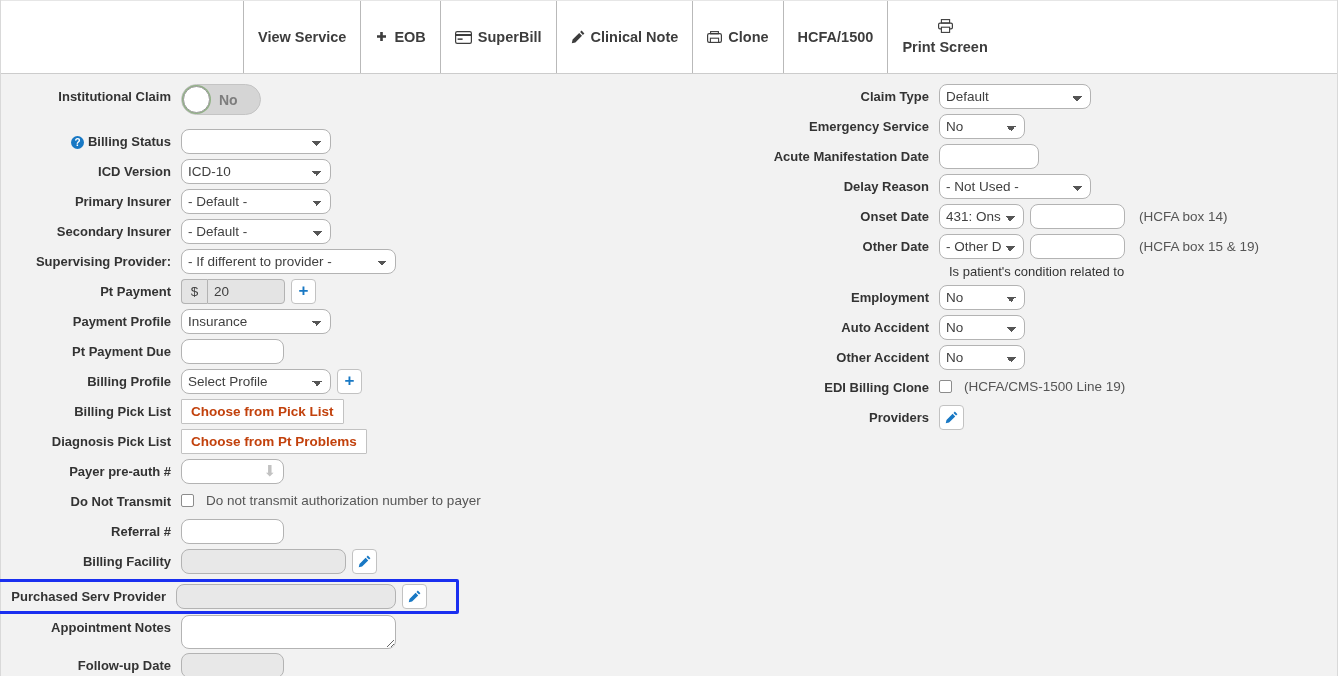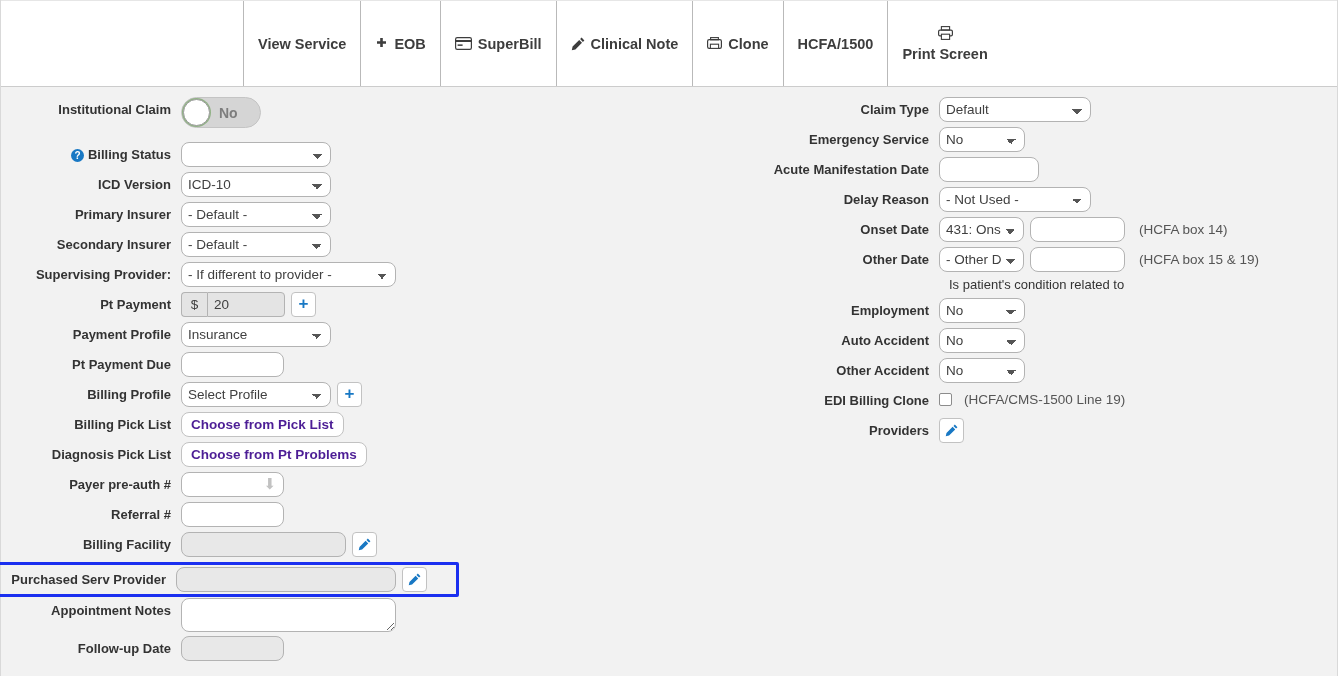--- a/index.html
+++ b/index.html
@@ -25,21 +25,21 @@
     border-right: 1px solid #d9d9d9;
   }
 
   
   .toolbar {
     display: flex;
     align-items: stretch;
     background: #ffffff;
     border-bottom: 1px solid #cccccc;
     border-top: 1px solid #e6e6e6;
-    height: 87px;
+    height: 74px;
     box-sizing: border-box;
   }
   .toolbar-spacer {
     width: 243px;
     border-right: 1px solid #b9b9b9;
     box-sizing: border-box;
   }
   .tb-btn {
     display: flex;
     align-items: center;
@@ -202,22 +202,22 @@
   .sq-btn svg { display: block; }
 
   
   .link-btn {
     display: inline-flex;
     align-items: center;
     height: 25px;
     padding: 0 9px;
     background: #ffffff;
     border: 1px solid #c2c2c2;
-    border-radius: 8px;
-    color: #4c1d95;
+    border-radius: 1px;
+    color: #c2410c;
     font-weight: bold;
     font-size: 13.5px;
     cursor: pointer;
     box-sizing: border-box;
     white-space: nowrap;
   }
 
   
   .input-group { display: flex; align-items: stretch; }
   .ig-addon {
@@ -470,20 +470,27 @@
       <div class="row">
         <div class="lbl">Payer pre-auth #</div>
         <div class="ctl">
           <div class="preauth-wrap">
             <input class="txt w103" type="text" value="" style="">
             <span class="preauth-arrow">⬇</span>
           </div>
         </div>
       </div>
 
+      <div class="row">
+        <div class="lbl">Do Not Transmit</div>
+        <div class="ctl" style="padding-top:4px;">
+          <span class="cb"></span>
+          <span class="cb-text">Do not transmit authorization number to payer</span>
+        </div>
+      </div>
 
       <div class="row">
         <div class="lbl">Referral #</div>
         <div class="ctl">
           <input class="txt w103" type="text" value="" style="">
         </div>
       </div>
 
       <div class="row">
         <div class="lbl">Billing Facility</div>

